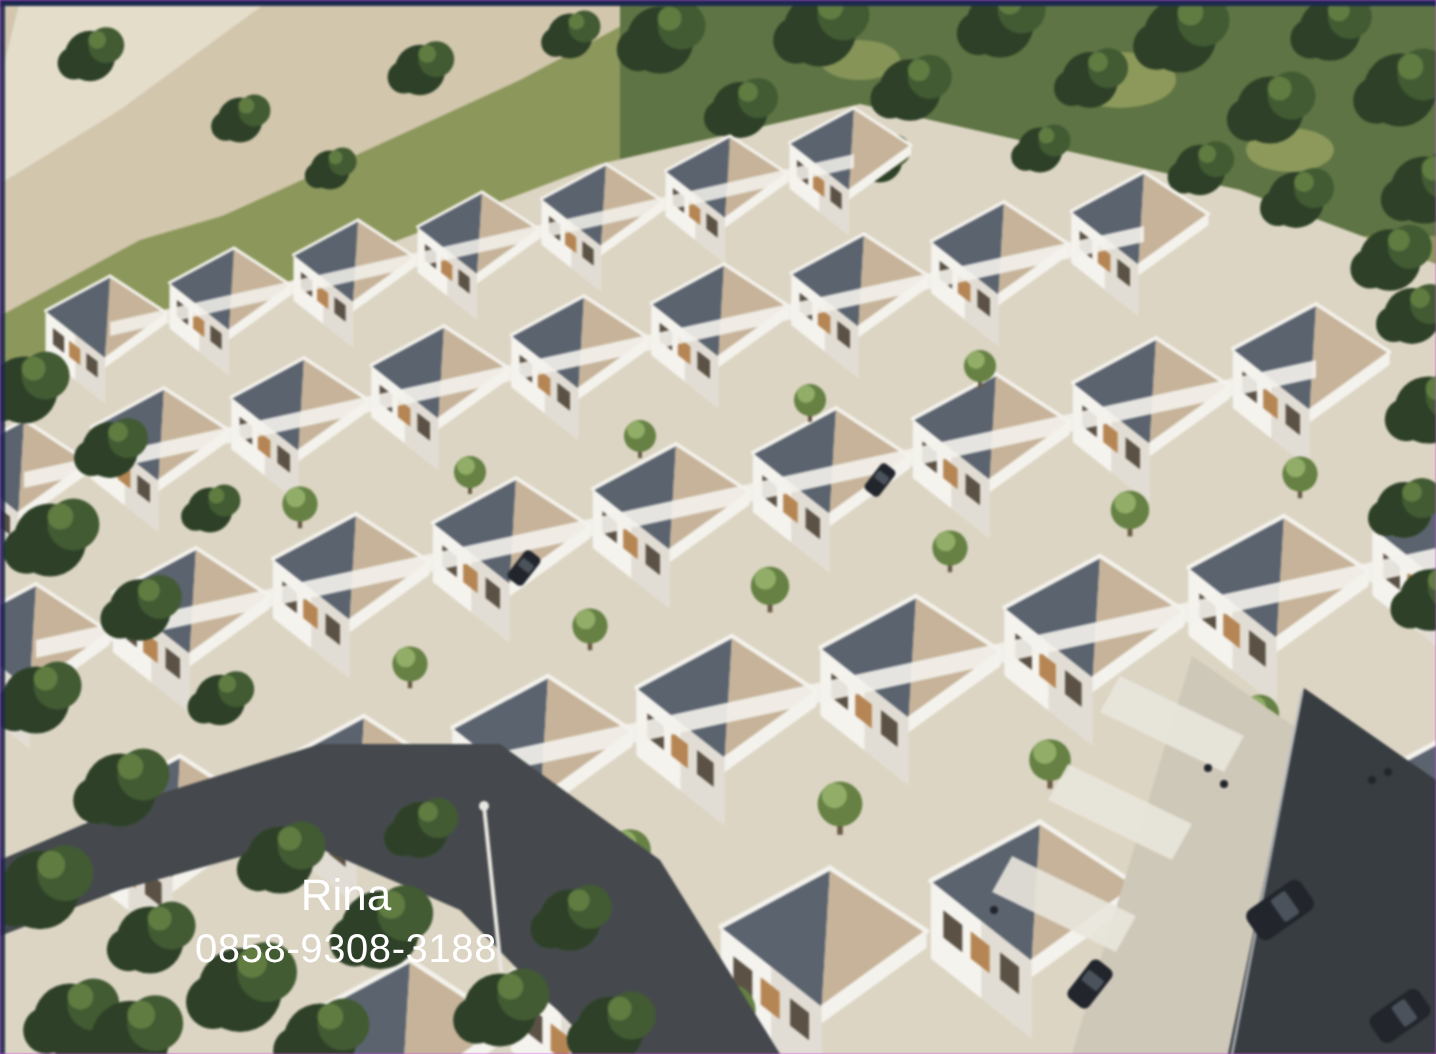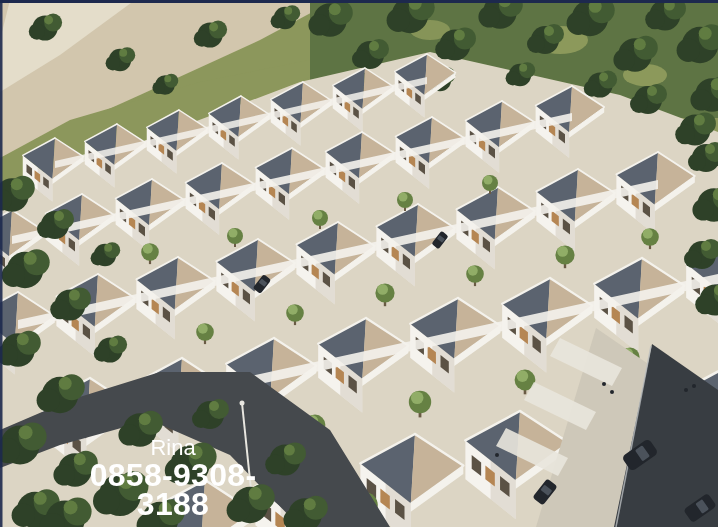--- a/index.html
+++ b/index.html
@@ -15,21 +15,21 @@
   .f-lb{fill:var(--c-lawn_bright,#a0aa60)} .f-lg{fill:var(--c-lawn_dark,#5d7540)}
   .f-td{fill:var(--c-tree_dark,#2d4226)} .f-tm{fill:var(--c-tree_mid,#415c30)}
   .f-tl{fill:var(--c-tree_light,#64823f)} .f-road{fill:var(--c-road,#45494d)}
   .f-asp{fill:var(--c-asphalt,#383d42)} .f-sw{fill:var(--c-sidewalk,#cfc8b8)}
   .f-car{fill:var(--c-car_dark,#22262d)} .f-est{fill:var(--c-estate_ground,#ddd5c2)}
   .f-navy{fill:var(--c-frame_navy,#1c2951)}
   .s-w{stroke:var(--c-ridge_white,#f4f2ec)}
   .contact{position:absolute;left:62px;top:435px;width:222px;text-align:center;
            color:var(--c-text_white,#fff);}
   .contact .name{font-size:22px;line-height:26px;font-weight:400;}
-  .contact .phone{font-size:32px;line-height:29px;font-weight:700;letter-spacing:.3px;}
+  .contact .phone{font-size:20px;line-height:29px;font-weight:400;letter-spacing:.3px;}
 </style>
 </head>
 <body>
 
 <div class="stage">
 <svg viewBox="0 0 718 527" width="718" height="527" xmlns="http://www.w3.org/2000/svg">
   <defs>
     <g id="unit">
       <polygon class="f-wall" points="-52,28 -4,66 -4,103 -52,65"></polygon>
       <polygon class="f-ws" points="-28,47 -4,66 -4,103 -28,84" opacity=".5"></polygon>

